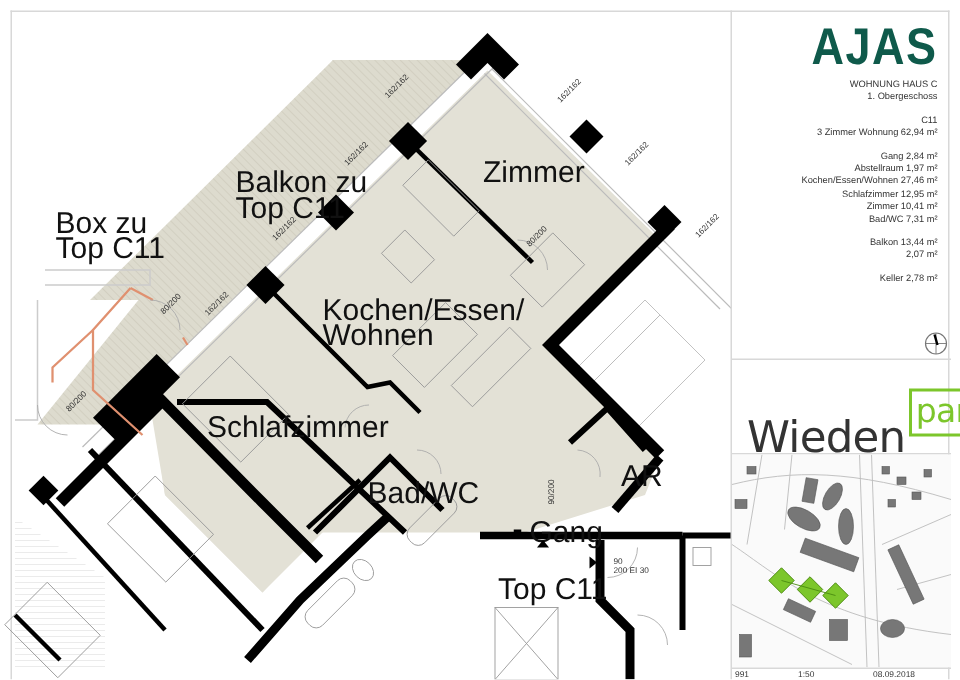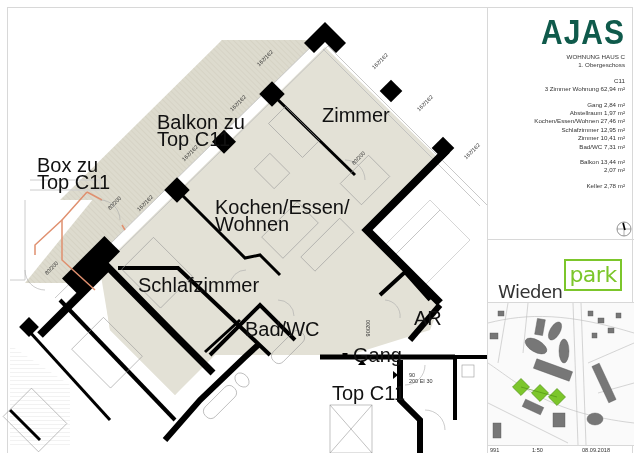--- a/index.html
+++ b/index.html
@@ -8,21 +8,21 @@
     .plan { position: absolute; left: 0; top: 0; width: 640px; height: 453px; }
     .plan svg { position: absolute; left: 0; top: 0; }
     .room-label { position: absolute; color: #111; font-size: 20px; line-height: 17px; white-space: pre-line; margin-top: 18px; }
     .side { position: absolute; left: 487px; top: 7px; width: 146px; height: 446px; border-left: 1px solid #d8d8d8; box-sizing: border-box; }
     .logo { position: absolute; right: 8px; top: 6px; font-family: "Liberation Sans", sans-serif; font-weight: bold; font-size: 30px; letter-spacing: 1px; color: #0f5a4b; transform: scaleY(1.15); transform-origin: top right; }
     .info { position: absolute; right: 8px; text-align: right; font-size: 6.2px; color: #333; line-height: 8.4px; }
     .info div { white-space: nowrap; }
     .compass { position: absolute; left: 128px; top: 214px; width: 16px; height: 16px; }
     .divider { position: absolute; left: 0; width: 146px; height: 1px; background: #d8d8d8; }
     .brand { position: absolute; left: 10px; top: 250px; height: 36px; display: flex; align-items: center; }
-    .brand-a { font-size: 18px; color: #333; font-family: "DejaVu Sans", sans-serif; letter-spacing: -0.5px; margin-top: 32px; }
+    .brand-a { font-size: 29px; color: #333; font-family: "DejaVu Sans", sans-serif; letter-spacing: -0.5px; margin-top: 32px; }
     .brand-b { font-size: 22px; color: #7cc62b; font-family: "DejaVu Sans", sans-serif; border: 2px solid #7cc62b; padding: 0 3px; margin-left: 2px; line-height: 28px; letter-spacing: -0.5px; }
     .map { position: absolute; left: 0; top: 296px; width: 146px; height: 142px; overflow: hidden; background: #fafafa; }
     .footer { position: absolute; left: 0; top: 438px; width: 146px; height: 8px; font-size: 5.6px; color: #333; border-top: 1px solid #d8d8d8; }
     .footer span { position: absolute; top: 1px; }
   </style>
 </head>
 <body>
 
 <div class="sheet"></div>
 
@@ -147,21 +147,21 @@
 
   <div class="room-label" style="left:322px;top:89px;">Zimmer</div>
   <div class="room-label" style="left:215px;top:181px;">Kochen/Essen/
 Wohnen</div>
   <div class="room-label" style="left:138px;top:259px;">Schlafzimmer</div>
   <div class="room-label" style="left:245px;top:303px;">Bad/WC</div>
   <div class="room-label" style="left:414px;top:292px;">AR</div>
   <div class="room-label" style="left:353px;top:329px;">Gang</div>
   <div class="room-label" style="left:157px;top:96px;">Balkon zu
 Top C11</div>
-  <div class="room-label" style="left:37px;top:139px;">Box zu
+  <div class="room-label" style="left:37px;top:123px;">Box zu
 Top C11</div>
   <div class="room-label" style="left:332px;top:367px;">Top C11</div>
   <div style="position:absolute;left:358px;top:360px;width:0;height:0;border-left:4px solid transparent;border-right:4px solid transparent;border-bottom:5px solid #000;"></div>
   <div style="position:absolute;left:393px;top:371px;width:0;height:0;border-top:4px solid transparent;border-bottom:4px solid transparent;border-left:5px solid #000;"></div>
 </div>
 
 <div class="side">
   <div class="logo">AJAS</div>
   <div class="info" style="top:46px;">
     <div>WOHNUNG HAUS C</div>

